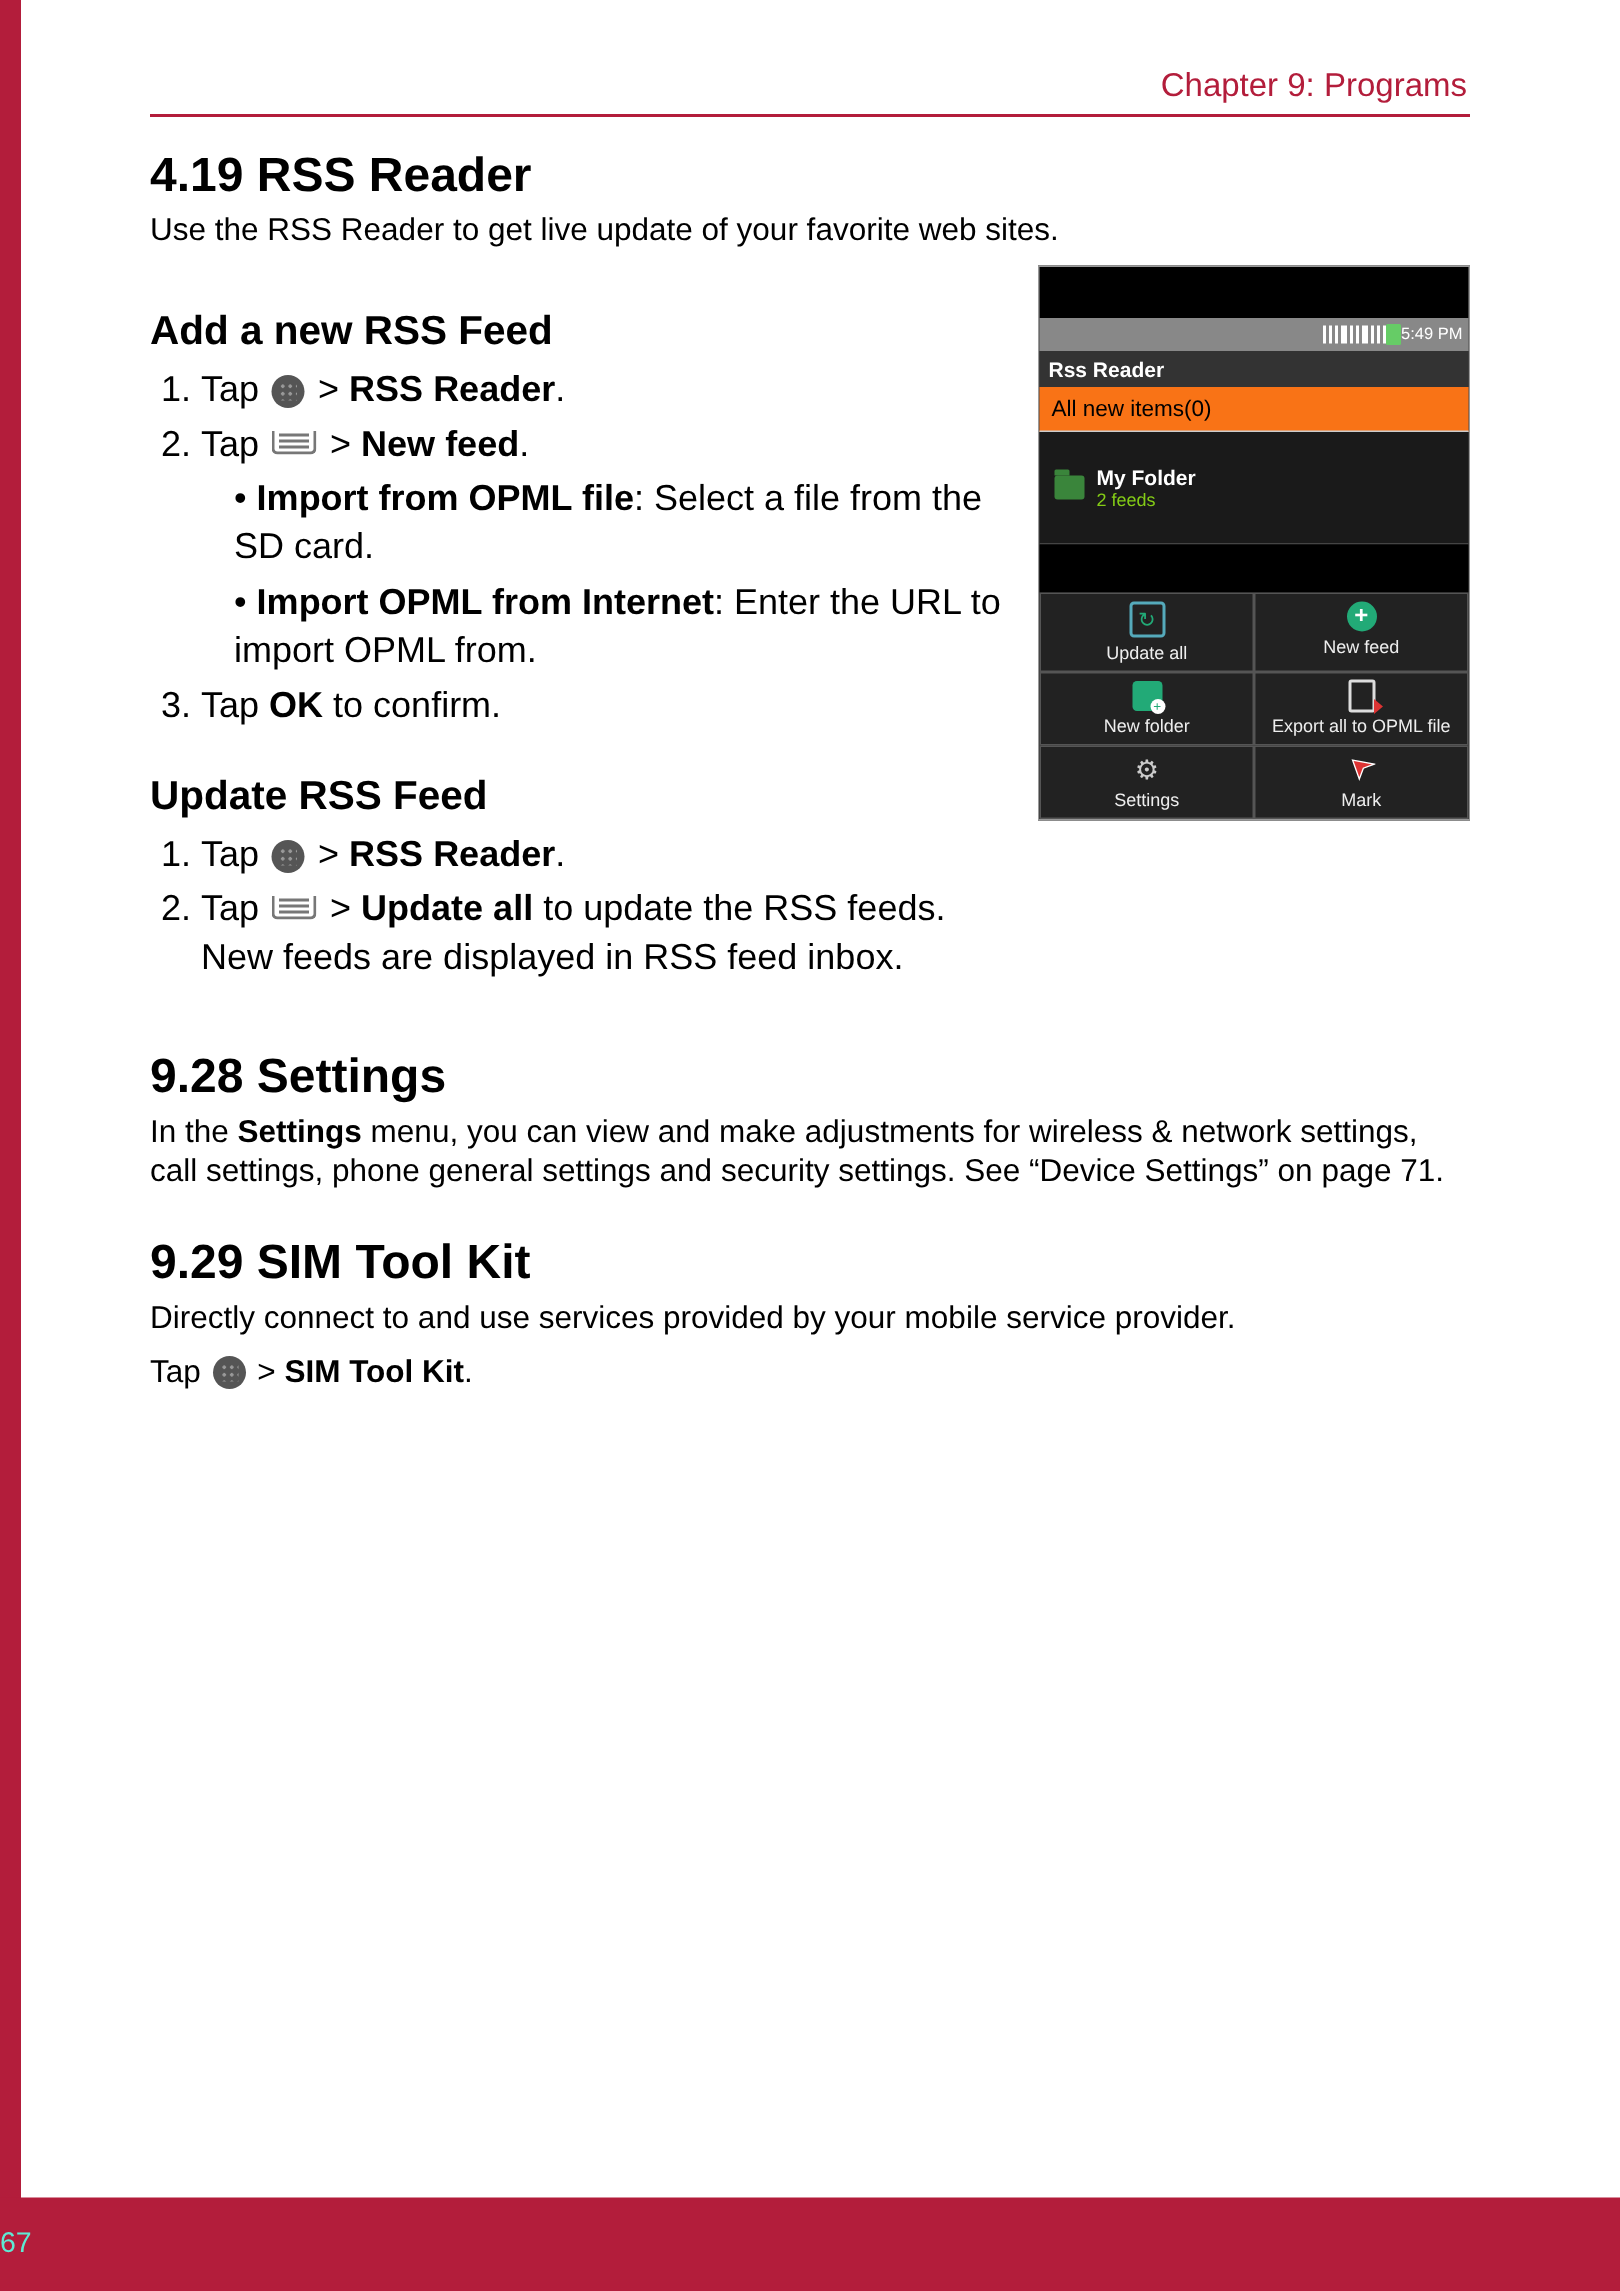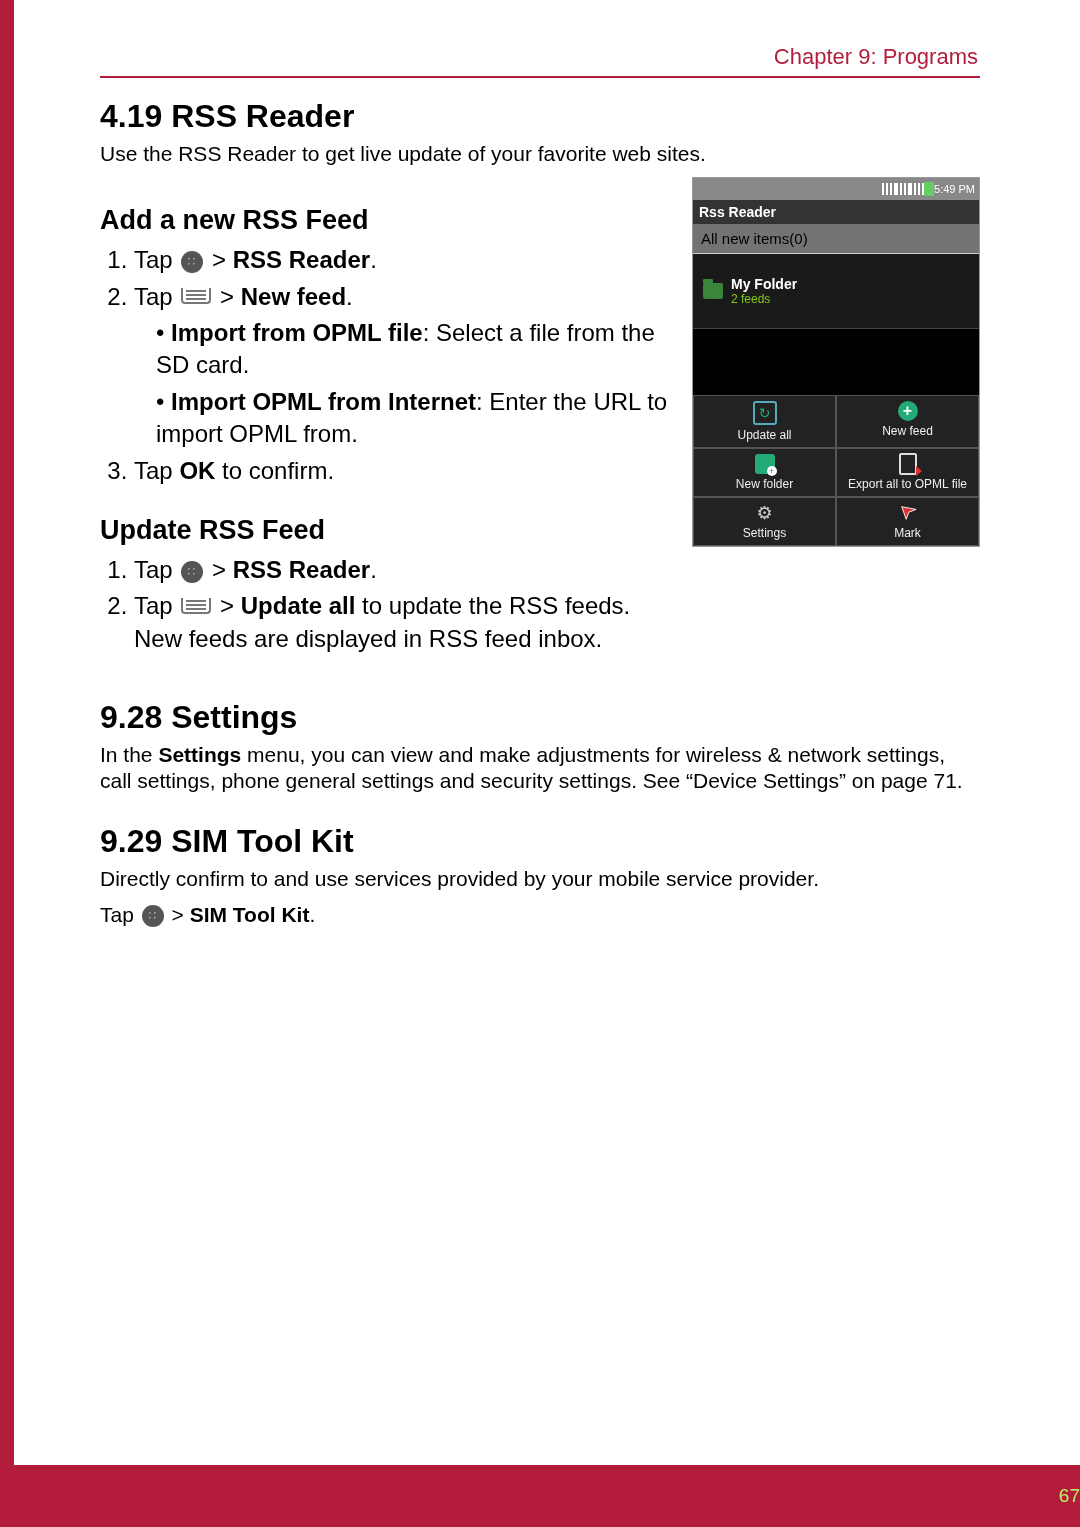--- a/index.html
+++ b/index.html
@@ -15,23 +15,23 @@
     position:absolute;
     left:0;top:0;bottom:0;
     width:14px;
     background:#b31d3b;
   }
   .footer-bar{
     position:absolute;
     left:0;right:0;bottom:0;
     height:62px;
     background:#b31d3b;
-    color:#bef264;
+    color:#5eead4;
     font-size:19px;
-    display:flex;align-items:center;justify-content:flex-end;
+    display:flex;align-items:center;justify-content:flex-start;
   }
   .content{
     position:absolute;
     left:100px;right:100px;top:44px;
   }
   .chapter-label{
     color:#b31d3b;
     font-size:22px;
     text-align:right;
     padding:0 2px 6px 0;
@@ -83,36 +83,37 @@
     color:#fff;
     display:flex;flex-direction:column;
   }
   .phone .status{
     height:22px;
     background:#888;
     display:flex;justify-content:flex-end;align-items:center;
     padding:0 4px;
     gap:0;
     font-size:11px;
+    margin-top:34px;
   }
   .phone .status .sig{
     width:14px;height:12px;
     background:repeating-linear-gradient(90deg,#fff 0 2px,transparent 2px 4px);
   }
   .phone .status .batt{
     width:10px;height:14px;background:#6c6;border-radius:1px;
   }
   .phone .titlebar{
     background:#333;
     padding:4px 6px;
     font-weight:bold;
     font-size:14px;
   }
   .phone .row{
-    background:#737373;
+    background:#f97316;
     color:#000;
     border-bottom:1px solid #ccc;
     padding:6px 8px;
     font-size:15px;
   }
   .phone .folder{
     display:flex;gap:8px;align-items:center;
     padding:22px 10px;
     background:#1a1a1a;
     border-bottom:1px solid #444;
@@ -272,21 +273,21 @@
         </div>
       </div>
     </div>
 
     <h2 class="section" style="margin-top:40px">9.28 Settings</h2>
     <p class="body">
       <span>In the </span><b>Settings</b><span> menu, you can view and make adjustments for wireless &amp; network settings, call settings, phone general settings and security settings. See “Device Settings” on page 71.</span>
     </p>
 
     <h2 class="section" style="margin-top:28px">9.29 SIM Tool Kit</h2>
-    <p class="body">Directly confirm to and use services provided by your mobile service provider.</p>
+    <p class="body">Directly connect to and use services provided by your mobile service provider.</p>
     <p class="body">
       <span>Tap </span><span class="ii home"></span><span> &gt; </span><b>SIM Tool Kit</b><span>.</span>
     </p>
 
   </div>
 
   <div class="footer-bar">
     <span>67</span>
   </div>
 </div>

